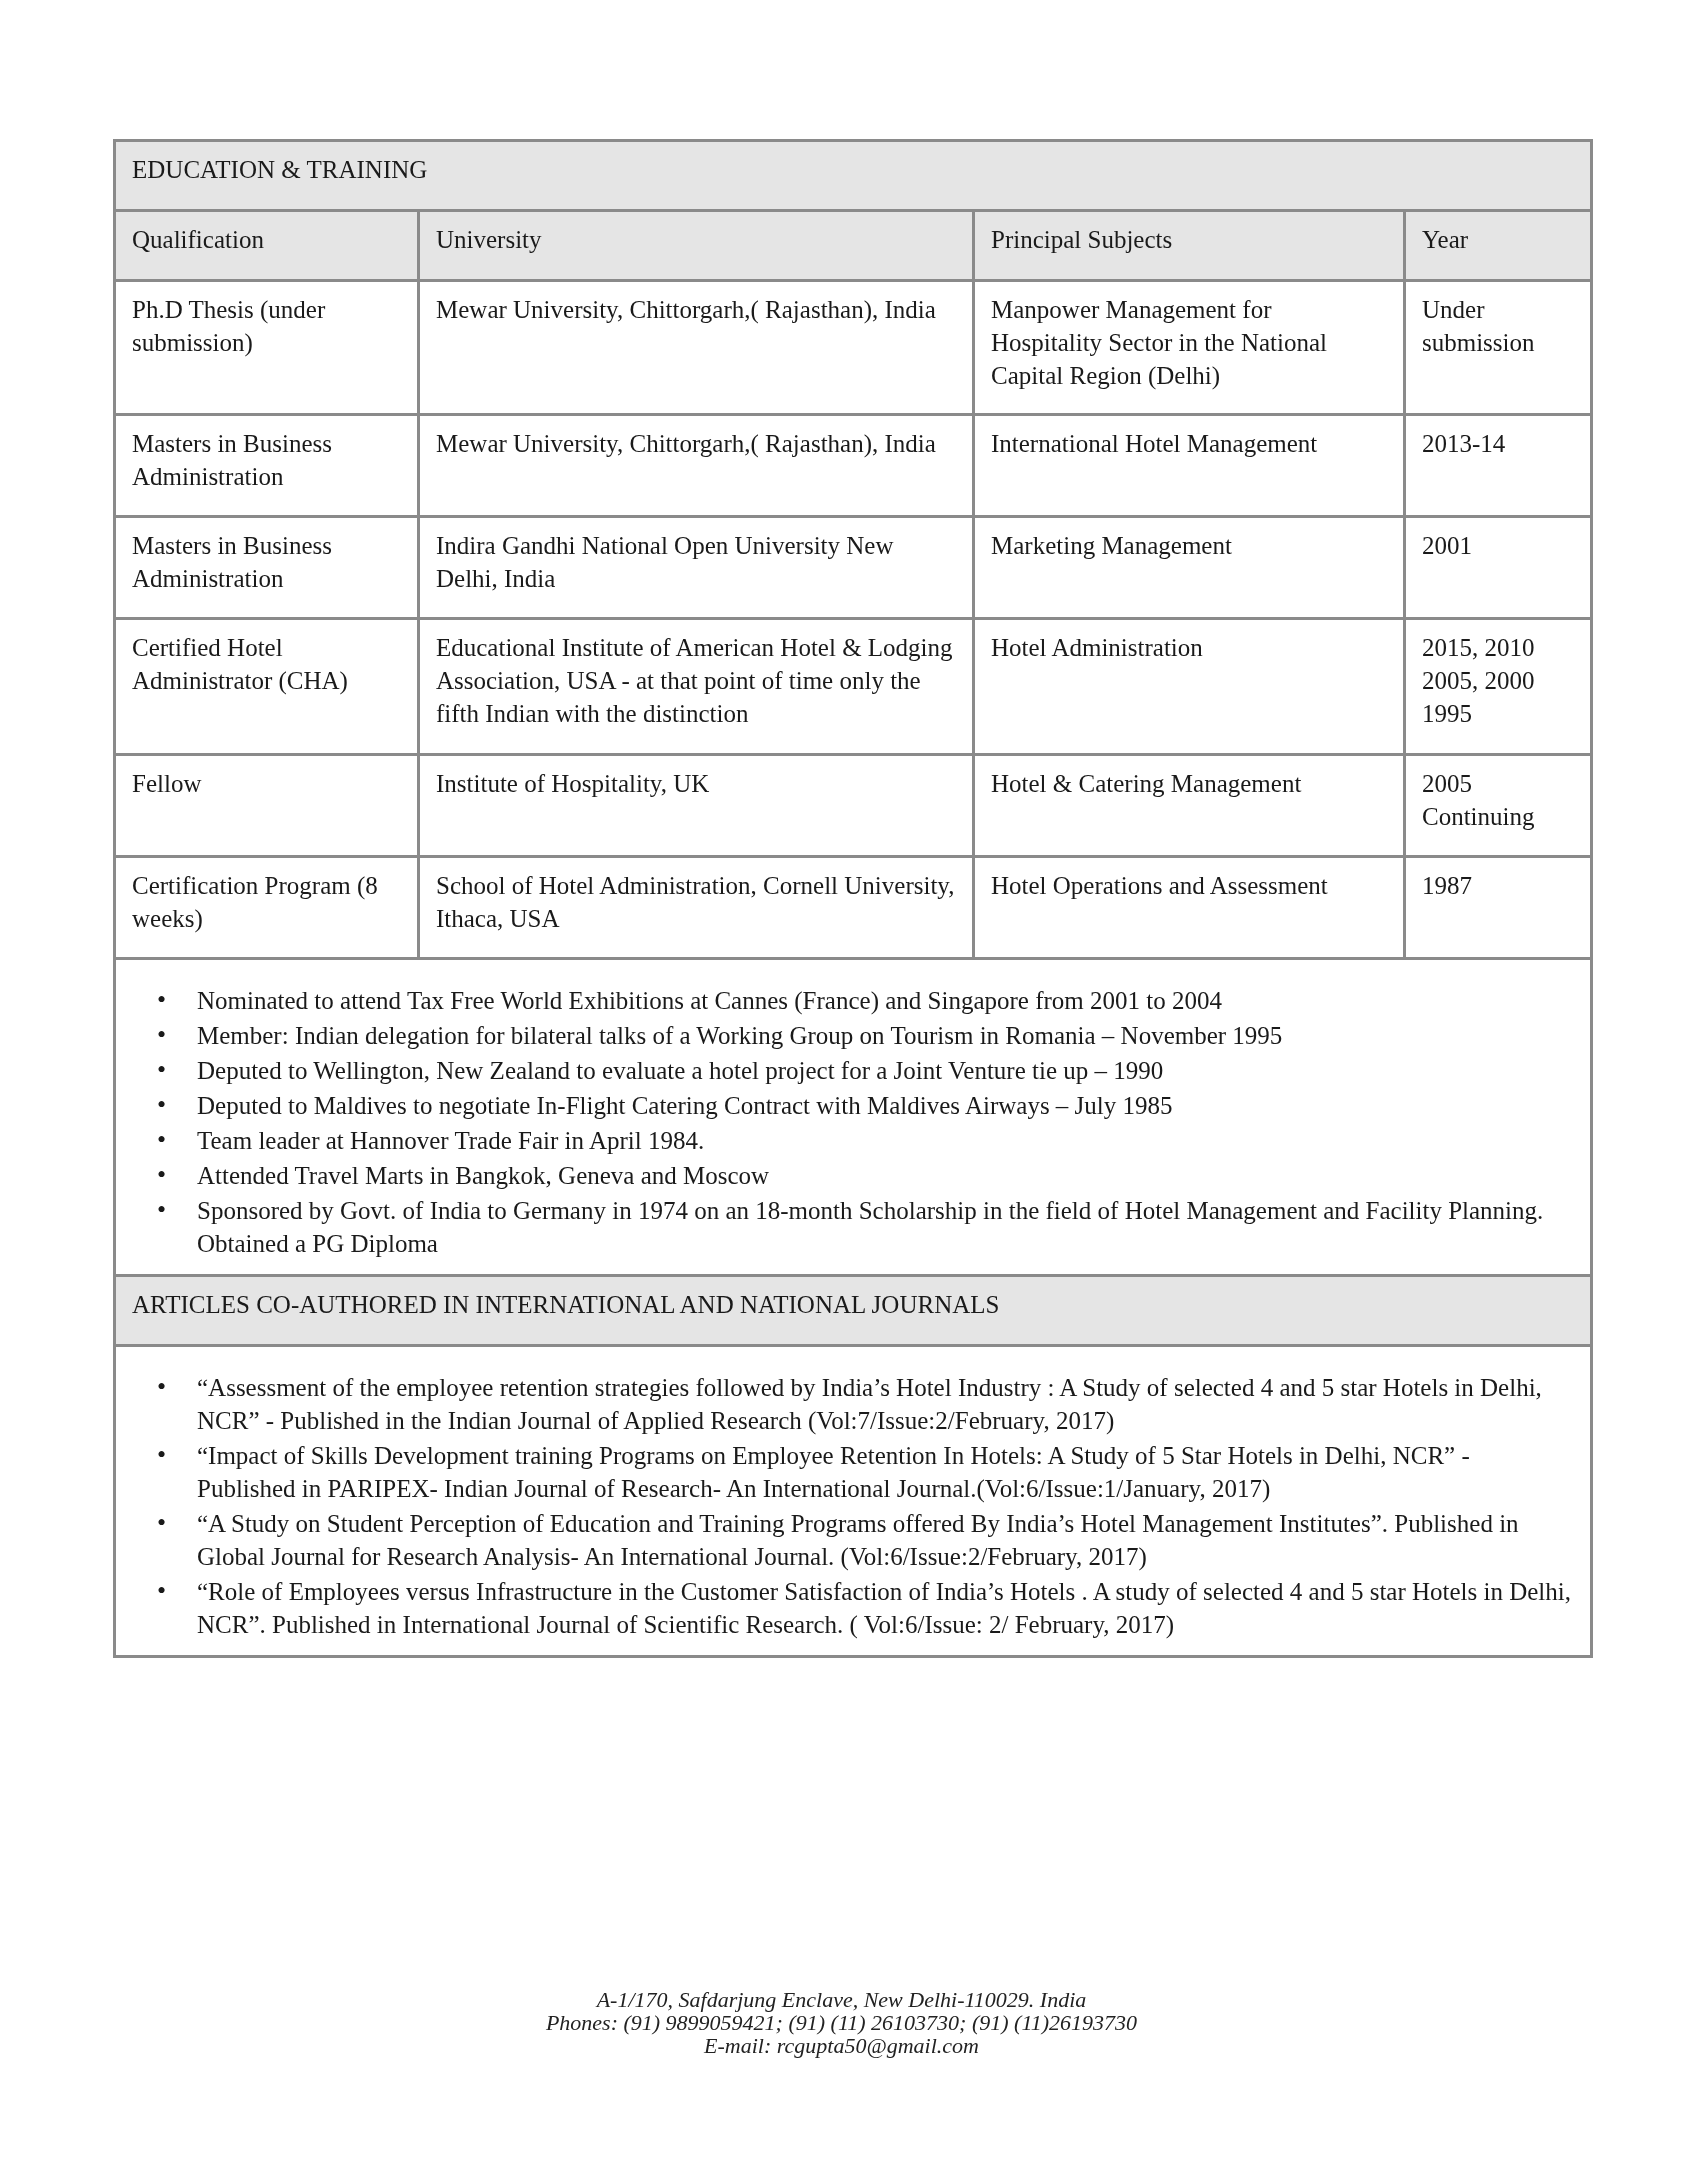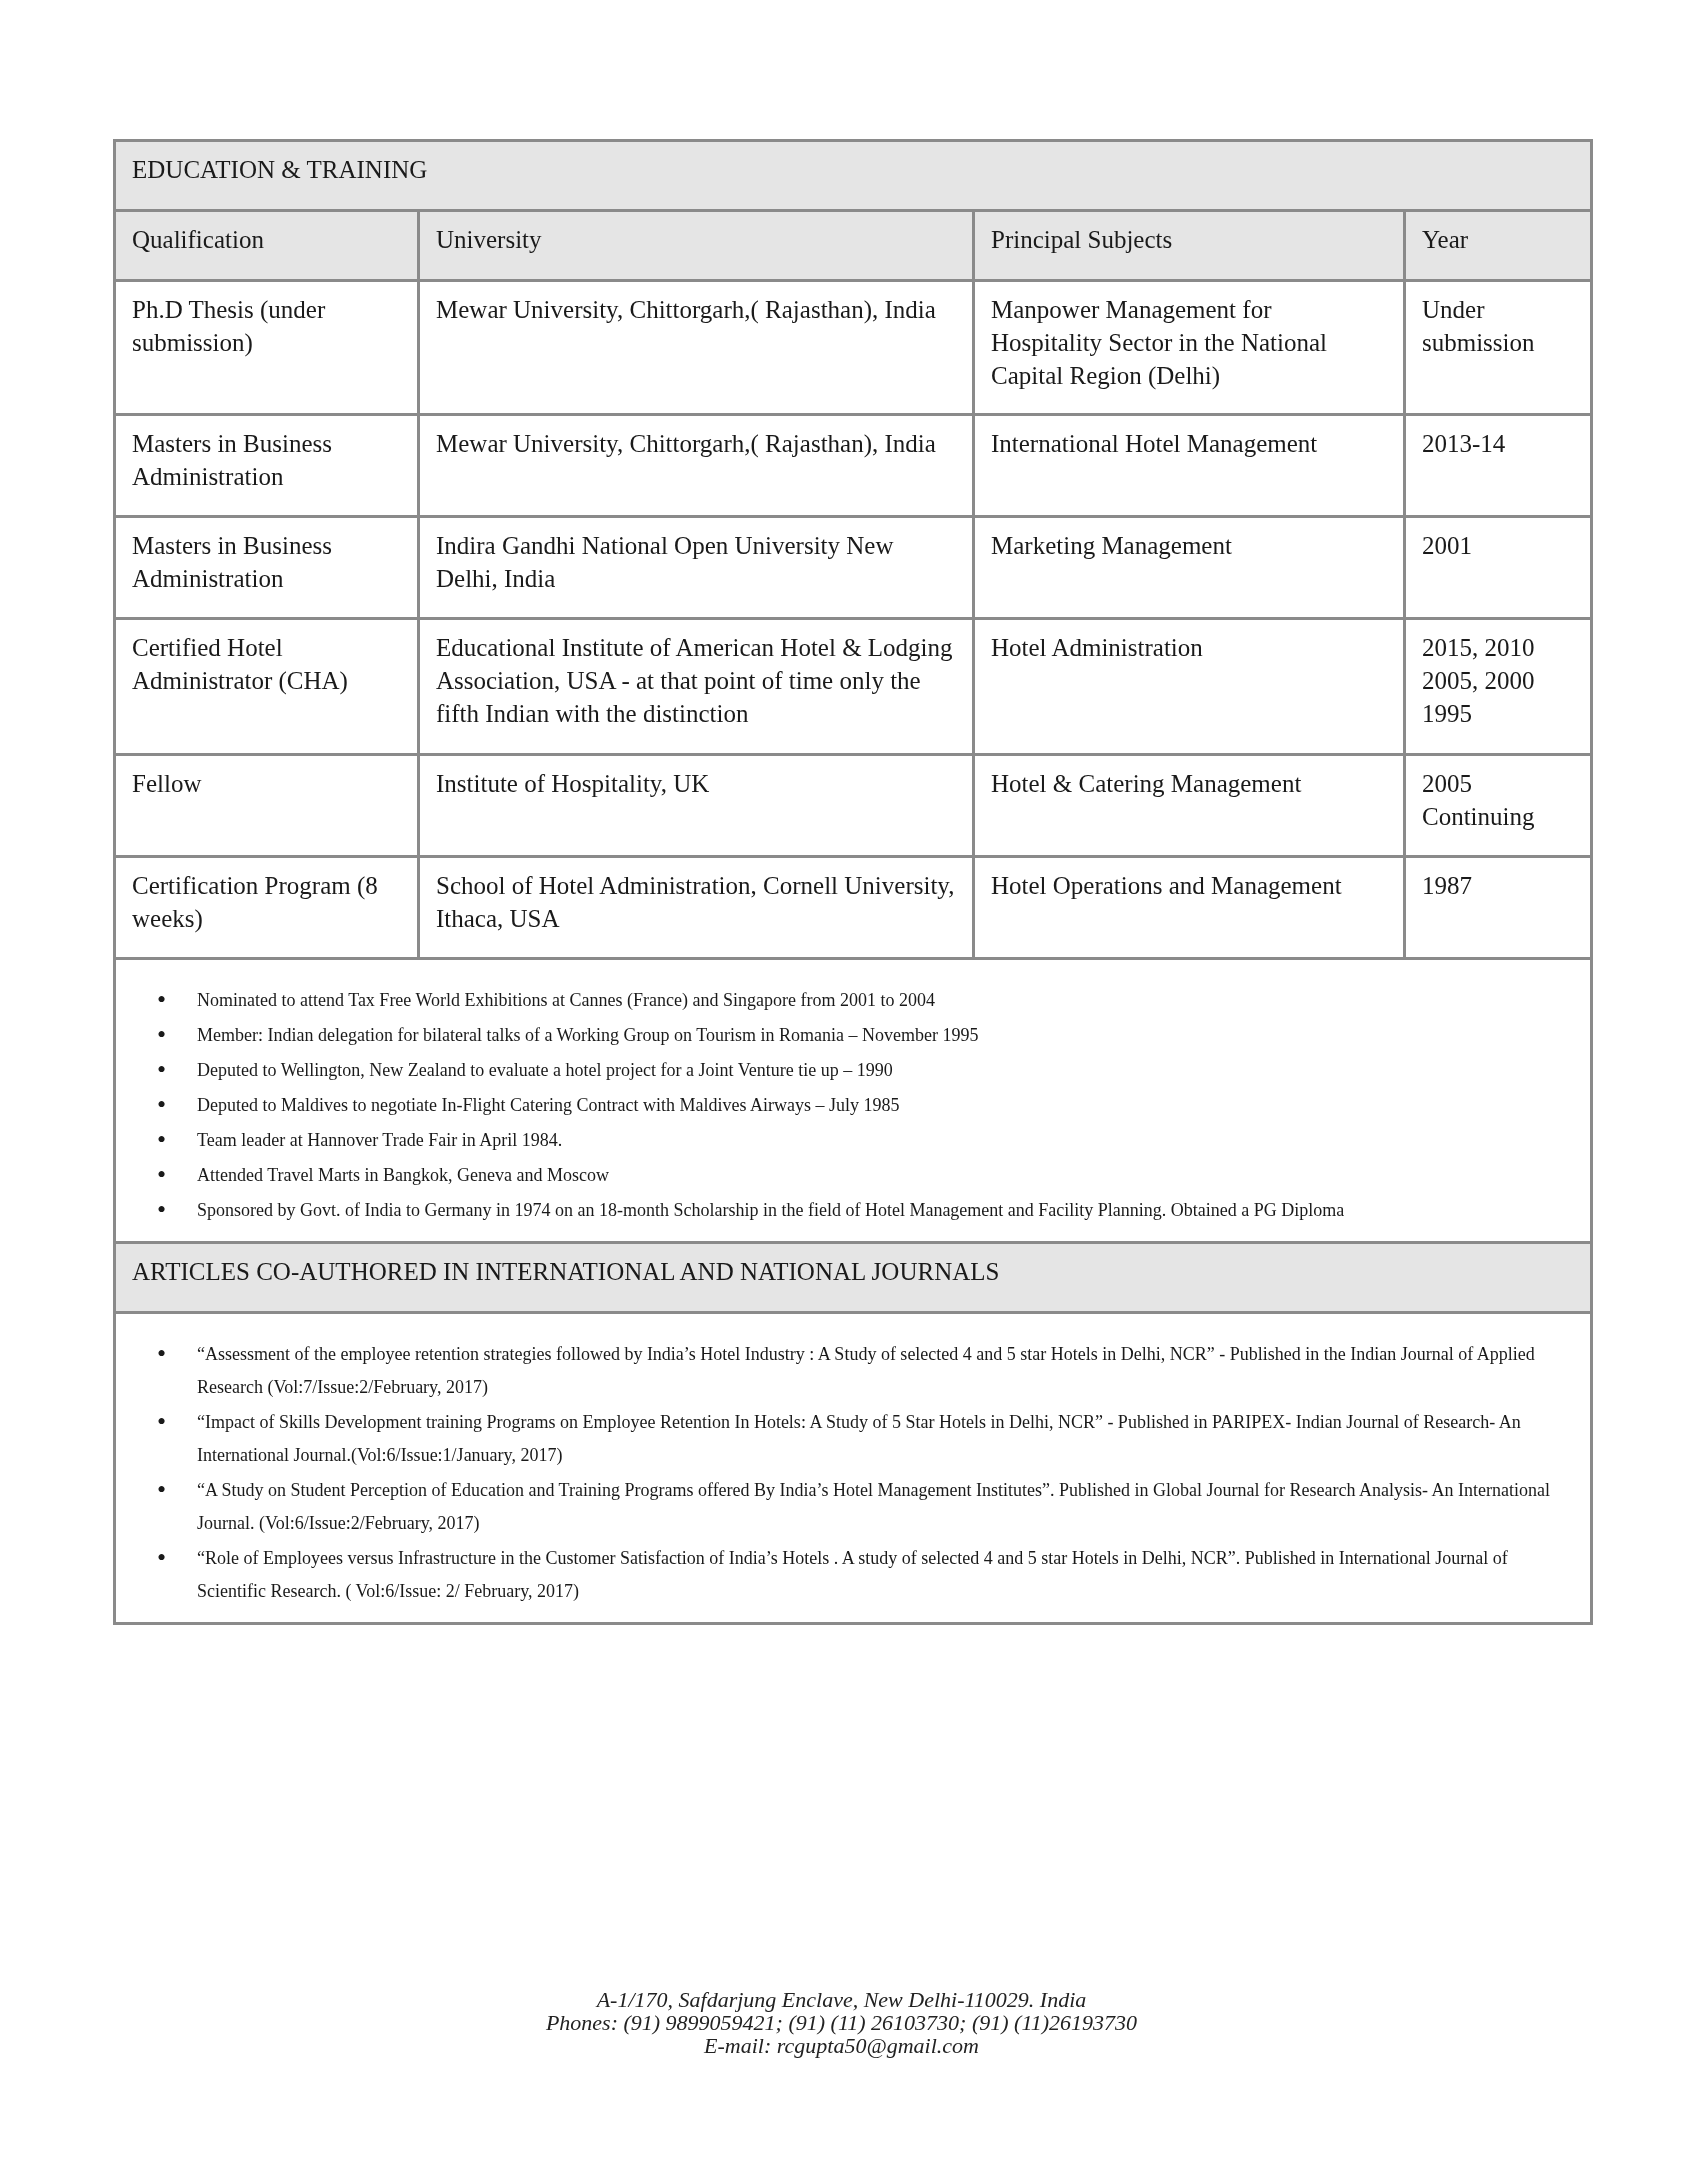--- a/index.html
+++ b/index.html
@@ -10,21 +10,21 @@
   table.cv td { border: 3px solid #8a8a8a; vertical-align: top; font-size: 25px; line-height: 33px;
                 padding: 11px 16px 0 16px; box-sizing: border-box; }
   .sec-head td { background: #e5e5e5; height: 70px; padding-top: 17px; }
   .col-head td { background: #e5e5e5; height: 70px; padding-top: 17px; margin-top: 24px; }
   .c1 { width: 304px; } .c2 { width: 555px; } .c3 { width: 431px; } .c4 { width: 187px; }
   tr.r1 td { height: 134px; margin-left: 26px; }
   tr.rn td { height: 102px; }
   tr.r4 td { height: 136px; }
   .list-cell { padding: 22px 16px 14px 16px !important; }
   ul.bl { margin: 0; padding: 0 0 0 65px; list-style: none; }
-  ul.bl li { position: relative; font-size: 18px; line-height: 33px; padding-top: 2px; }
+  ul.bl li { position: relative; font-size: 25px; line-height: 33px; padding-top: 2px; }
   ul.bl li::before { content: "\2022"; position: absolute; left: -40px; top: 1px; font-size: 26px; }
   .footer { position: absolute; top: 1988px; left: 0; width: 1683px; text-align: center;
             font-style: italic; font-size: 22px; line-height: 23px; color: #222; }
 </style>
 </head>
 <body>
 
 <div class="sheet">
   <table class="cv">
     <colgroup>
@@ -71,21 +71,21 @@
     </tr>
     <tr class="rn">
       <td>Fellow</td>
       <td>Institute of Hospitality, UK</td>
       <td>Hotel &amp; Catering Management</td>
       <td>2005 Continuing</td>
     </tr>
     <tr class="rn">
       <td>Certification Program (8 weeks)</td>
       <td>School of Hotel Administration, Cornell University, Ithaca, USA</td>
-      <td>Hotel Operations and Management</td>
+      <td>Hotel Operations and Assessment</td>
       <td>1987</td>
     </tr>
 
     <tr>
       <td colspan="4" class="list-cell">
         <ul class="bl">
           <li>Nominated to attend Tax Free World Exhibitions at Cannes (France) and Singapore from 2001 to 2004</li>
           <li>Member: Indian delegation for bilateral talks of a Working Group on Tourism in Romania – November 1995</li>
           <li>Deputed to Wellington, New Zealand to evaluate a hotel project for a Joint Venture tie up – 1990</li>
           <li>Deputed to Maldives to negotiate In-Flight Catering Contract with Maldives Airways – July 1985</li>

